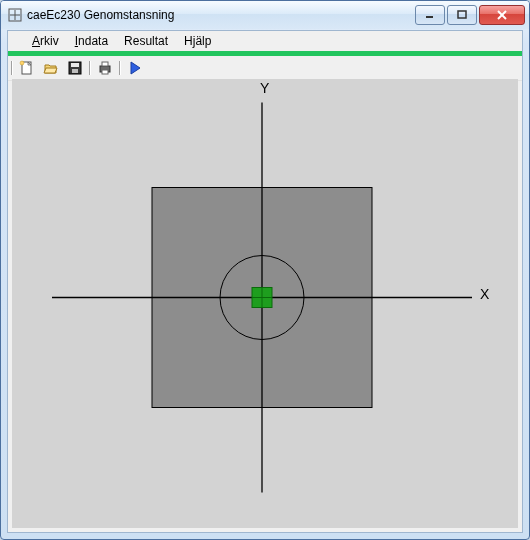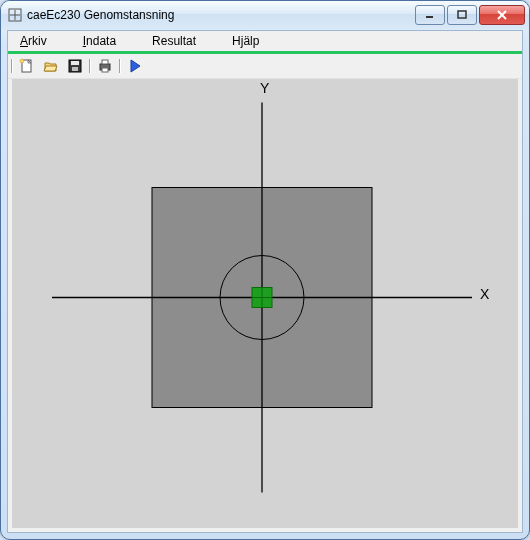--- a/index.html
+++ b/index.html
@@ -8,21 +8,21 @@
     font-family: "Segoe UI", Tahoma, sans-serif;
     font-size: 12px;
     background: #d8e8f8;
   }
   .window {
     position: relative;
     width: 528px;
     height: 538px;
     margin: 0 auto;
     border: 1px solid #4b6f9e;
-    border-radius: 10px;
+    border-radius: 4px;
     background: linear-gradient(to bottom, #eaf3fc 0%, #d7e6f7 8%, #cde0f3 100%);
     box-shadow: 0 0 4px rgba(0,0,0,0.3);
     overflow: hidden;
   }
   .titlebar {
     height: 28px;
     display: flex;
     align-items: center;
     padding: 0 4px 0 6px;
     background: linear-gradient(to bottom, #f6fbff 0%, #dcebf9 45%, #cfe2f4 46%, #d9e8f7 100%);
@@ -67,23 +67,22 @@
     top: 29px;
     bottom: 6px;
     background: #f0f0f0;
     border: 1px solid #9fb6cf;
   }
   .menubar {
     height: 20px;
     background: #f0f0f0;
     display: flex;
     align-items: center;
-    padding: 0 4px;
-    border-bottom: 3px solid #22c55e;
-    gap: 20px;
+    padding: 0 16px;
+    border-bottom: 5px solid #22c55e;
   }
   .menu-item {
     padding: 2px 8px;
     color: #000;
   }
   .menu-item u { text-decoration: underline; }
   .toolbar {
     height: 24px;
     background: #f0f0f0;
     display: flex;

